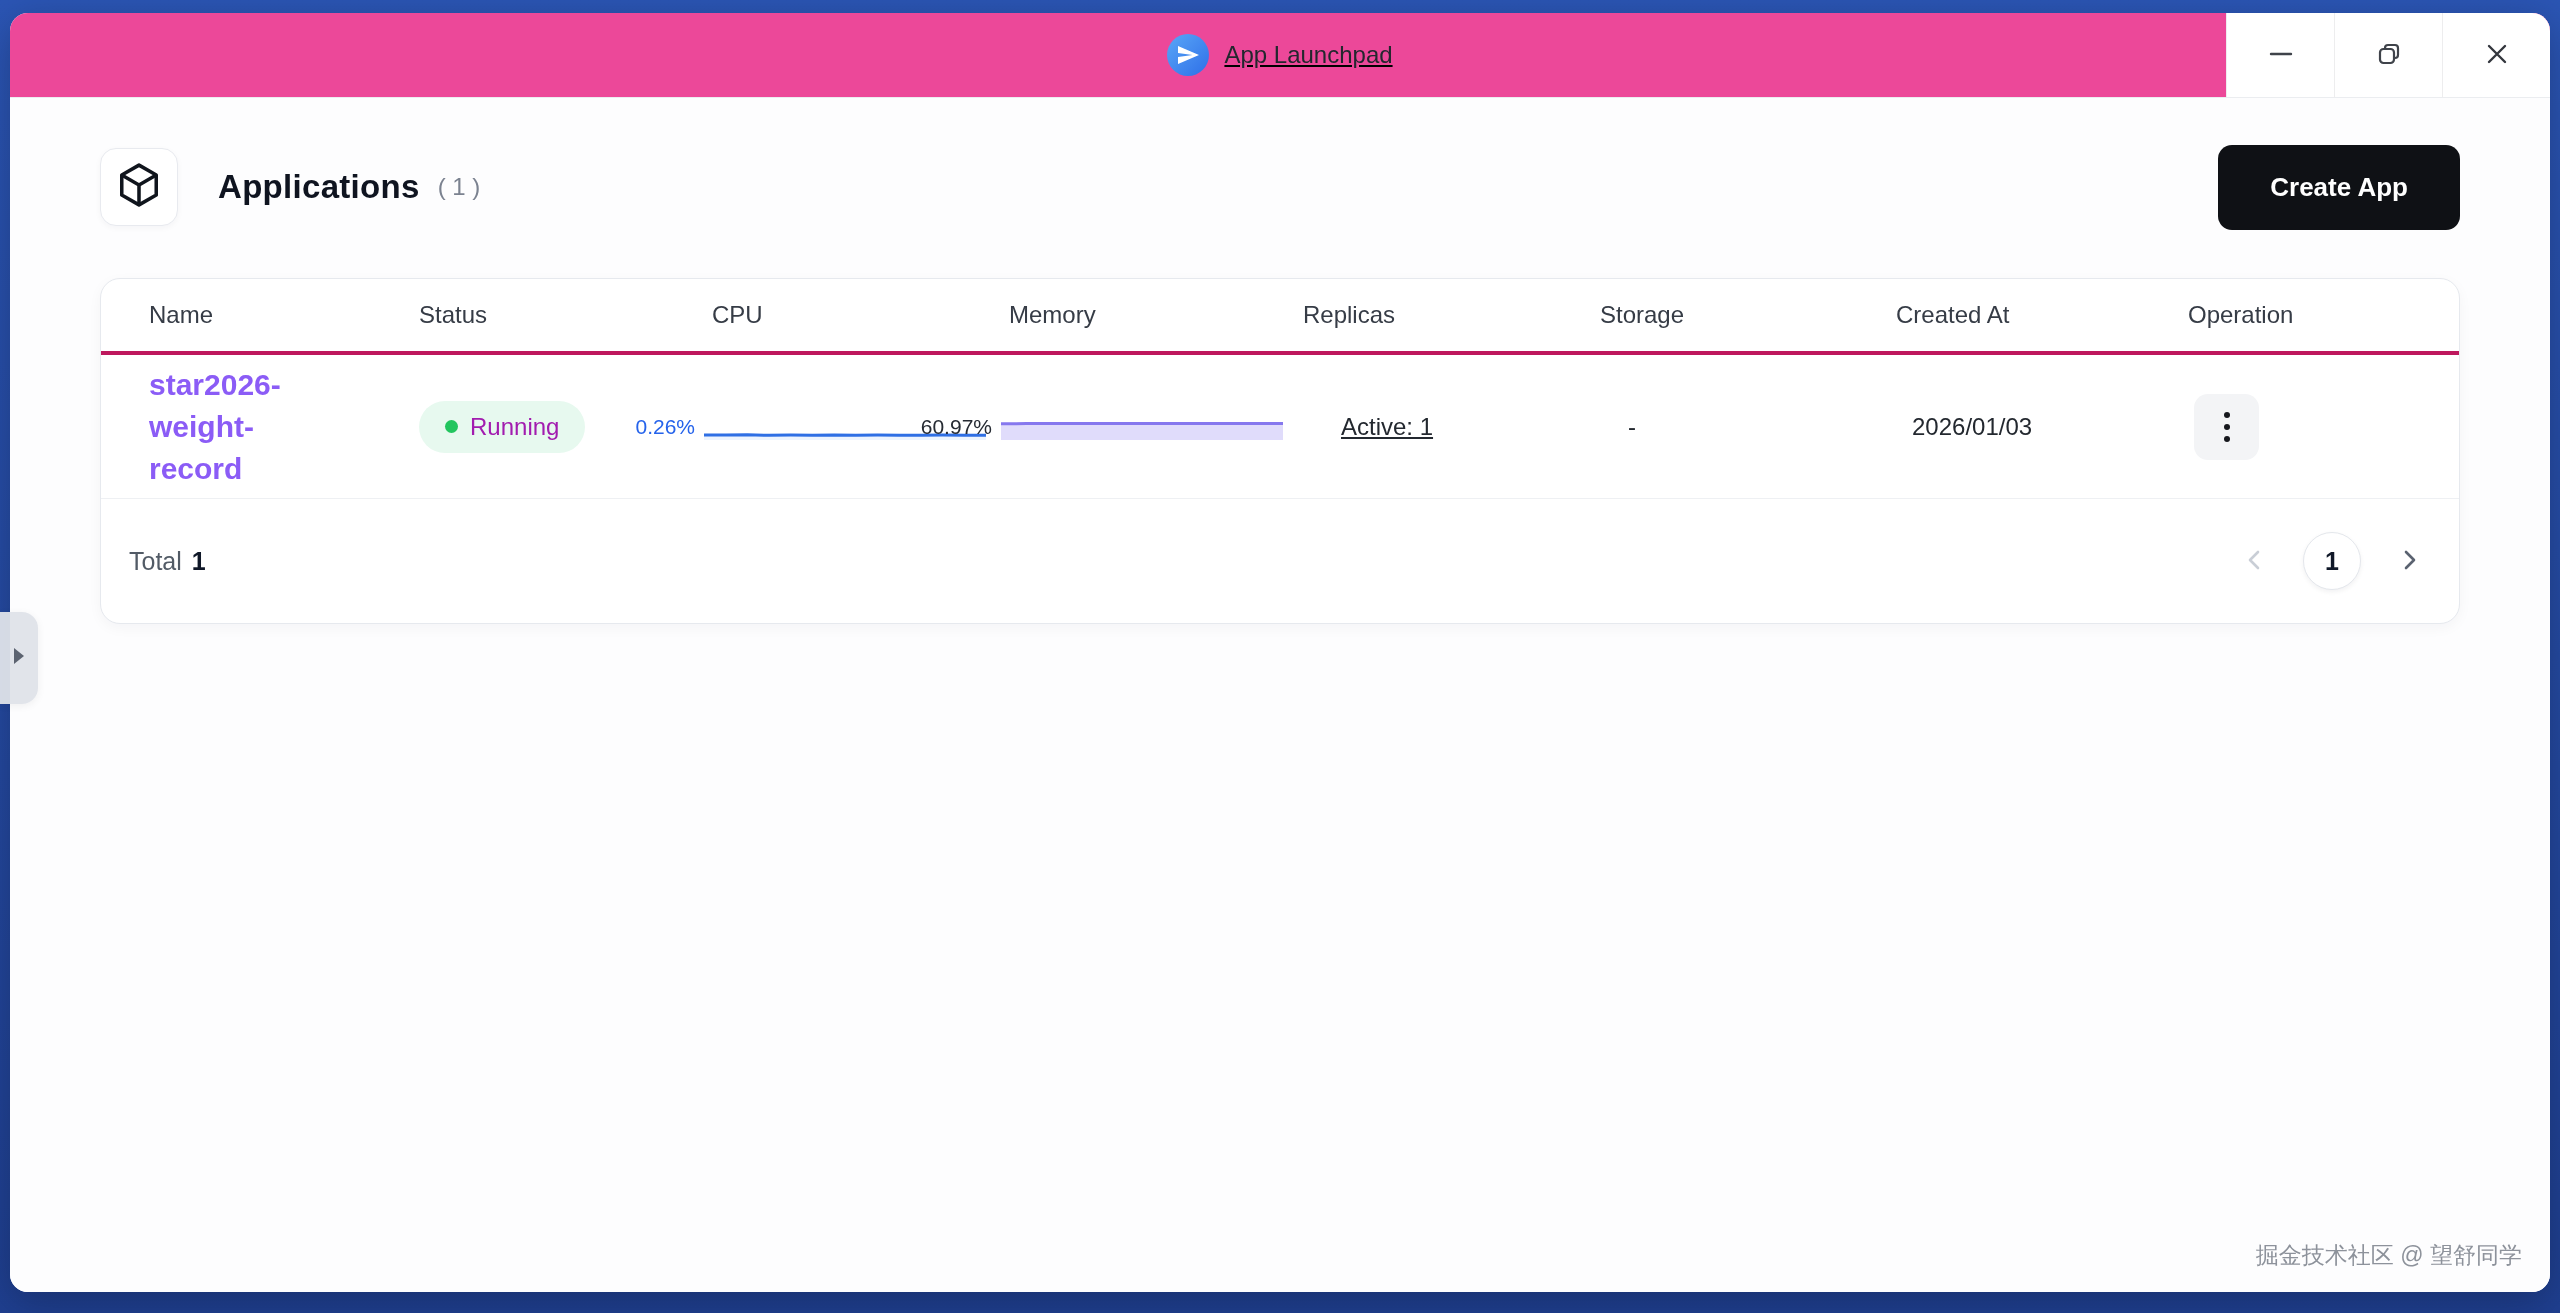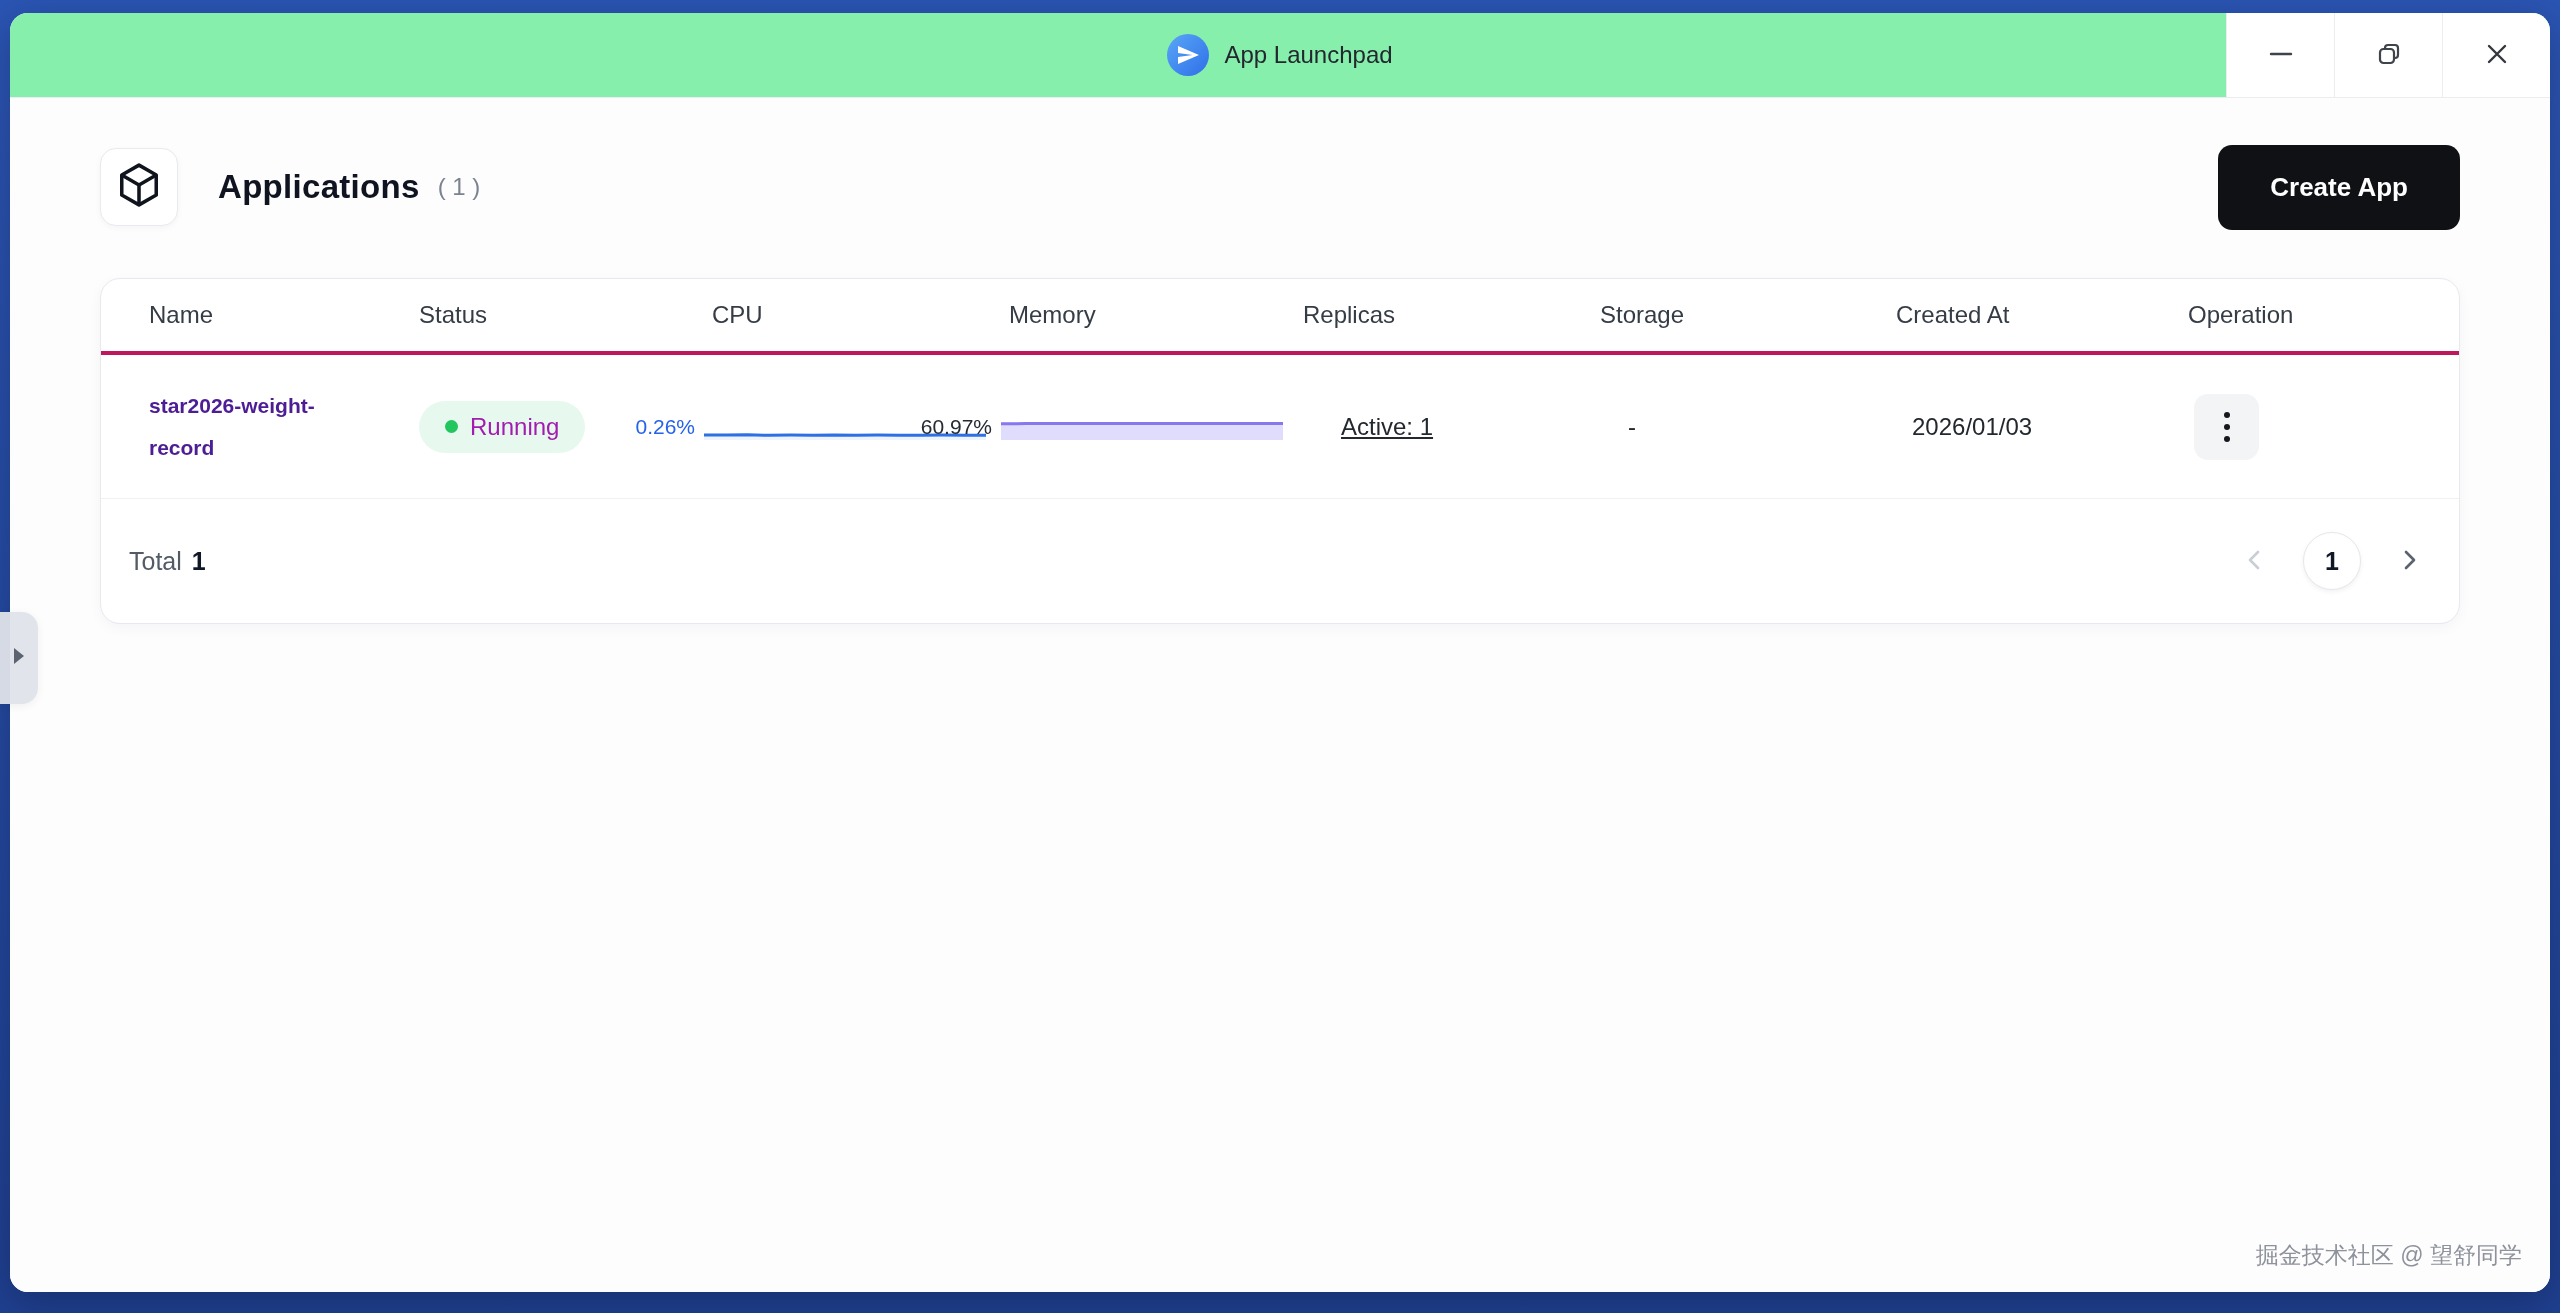--- a/index.html
+++ b/index.html
@@ -5,22 +5,22 @@
   html,body{margin:0;padding:0;background:#16254d;}
   *{box-sizing:border-box;font-family:"Liberation Sans","DejaVu Sans",sans-serif;}
   .stage{position:relative;width:2560px;height:1313px;overflow:hidden;
          background:linear-gradient(180deg,#2b55b4 0%,#22але 100%);
          background:linear-gradient(180deg,#2b55b4 0%,#1f3f90 100%);}
   
   .window{position:absolute;left:10px;right:10px;top:13px;bottom:21px;
           background:#ffffff;border-radius:18px;overflow:hidden;
           box-shadow:0 10px 40px rgba(0,0,0,.25);display:flex;flex-direction:column;}
   
-  .titlebar{position:relative;height:85px;flex:0 0 85px;background:#86efac;
-            border-bottom:1px solid #ebedf0;display:flex;align-items:center;justify-content:center;}
+  .titlebar{position:relative;height:85px;flex:0 0 85px;background:#ec4899;
+            border-bottom:1px solid #ebedf0;display:flex;align-items:center;justify-content:center;text-decoration:underline;}
   .title-group{display:flex;align-items:center;gap:15px;}
   .app-logo{width:42px;height:42px;border-radius:50%;
             background:linear-gradient(135deg,#5aa7f7,#2e6fe8);
             display:flex;align-items:center;justify-content:center;}
   .titlebar-title{font-size:24px;font-weight:500;color:#23272e;}
   .win-controls{position:absolute;right:0;top:0;height:100%;display:flex;}
   .win-btn{width:108px;height:100%;display:flex;align-items:center;justify-content:center;
            border-left:1px solid #ededee;background:#fff;cursor:pointer;border-top:none;border-bottom:none;border-right:none;}
   
   .content{flex:1;position:relative;background:#fdfdfe;padding:46px 90px 0 90px;}
@@ -33,21 +33,21 @@
               border:none;border-radius:14px;font-size:26px;font-weight:600;cursor:pointer;}
   
   .card{margin-top:48px;background:#fff;border:1px solid #e6e9ee;border-radius:20px;
         box-shadow:0 4px 14px rgba(16,24,40,.04);overflow:hidden;}
   .t-grid{display:grid;grid-template-columns:270px 293px 297px 294px 297px 296px 292px 1fr;
           padding-left:48px;align-items:center;}
   .t-head{height:76px;border-bottom:4px solid #be185d;}
   .t-head .th{font-size:24px;font-weight:500;color:#363c46;}
   .t-row{height:144px;border-bottom:1px solid #eef0f3;}
   .cell{font-size:24px;color:#23282f;}
-  .name-cell{max-width:190px;font-size:21px;font-weight:600;color:#4c1d95;line-height:42px;overflow-wrap:break-word;}
+  .name-cell{max-width:190px;font-size:30px;font-weight:600;color:#8b5cf6;line-height:42px;overflow-wrap:break-word;}
   .status-pill{display:inline-flex;align-items:center;gap:12px;background:#e7f9ef;border-radius:999px;
                padding:12px 26px;font-size:24px;color:#a21caf;}
   .status-dot{width:13px;height:13px;border-radius:50%;background:#22c55e;}
   .spark-wrap{position:relative;width:282px;height:58px;border-bottom:1px solid #e7eaf0;margin-left:-8px;}
   .spark{position:absolute;inset:0;}
   .spark-label{position:absolute;right:9px;bottom:1px;font-size:21px;font-weight:500;background:transparent;}
   .spark-label.cpu{color:#2563eb;}
   .spark-label.mem{color:#262b33;}
   .replicas-cell{padding-left:38px;text-decoration:underline;}
   .storage-cell{padding-left:28px;}

